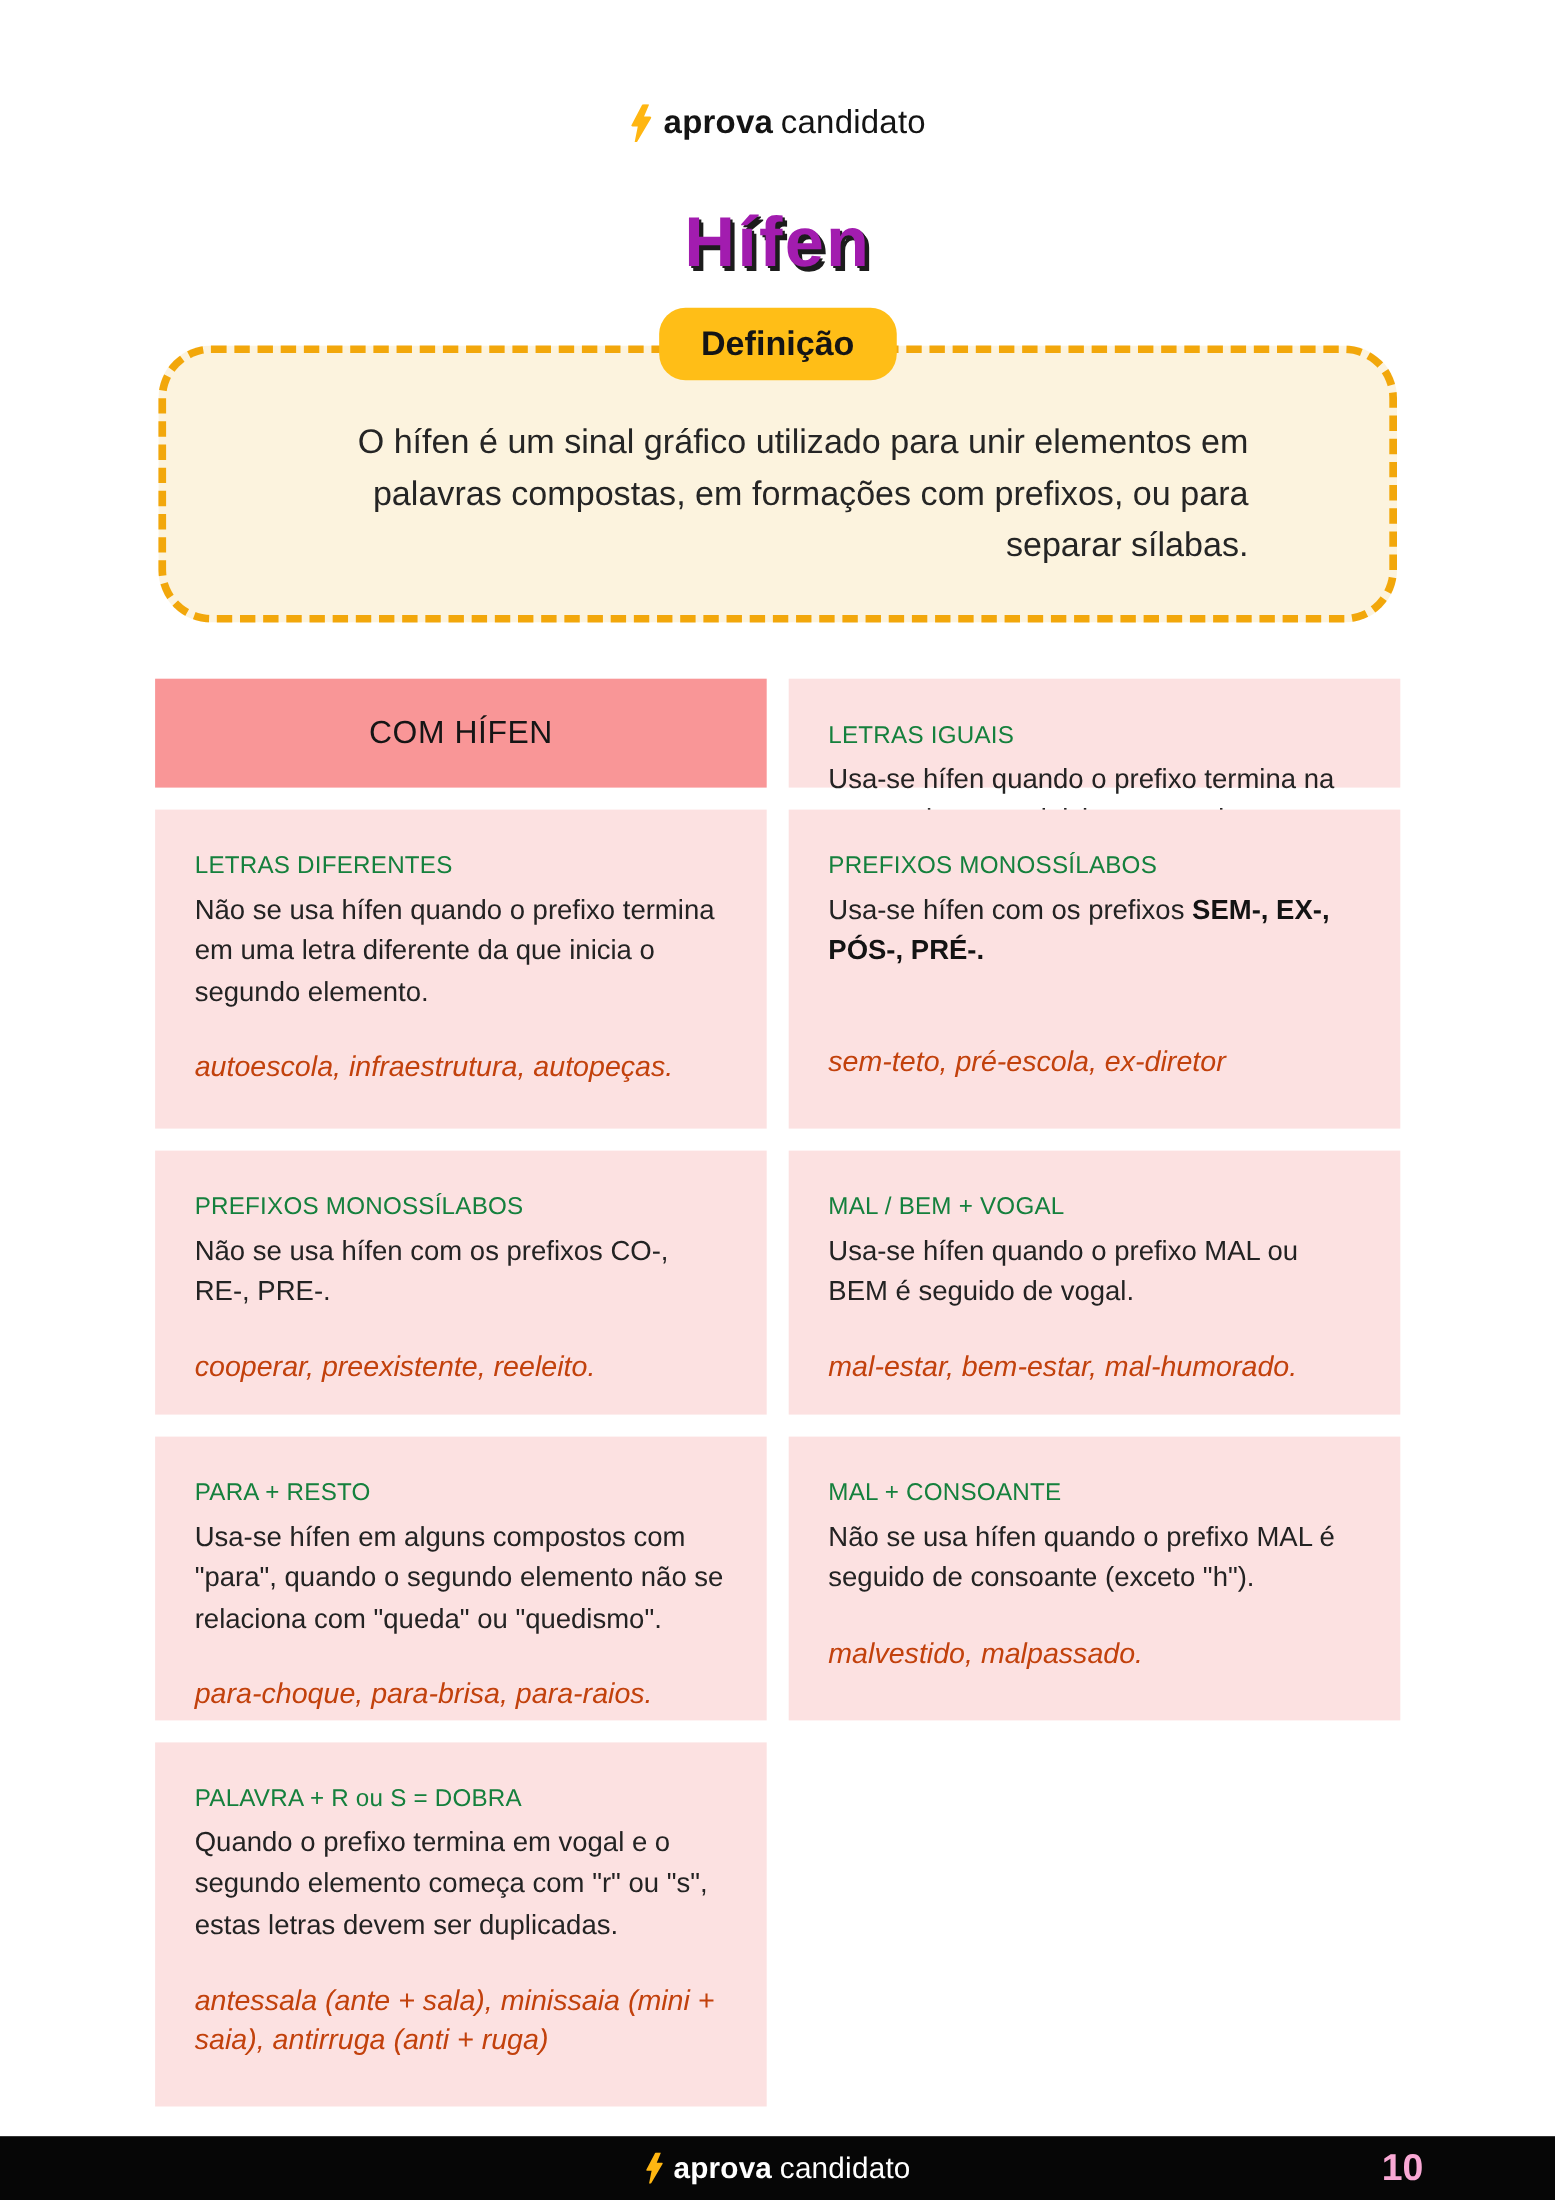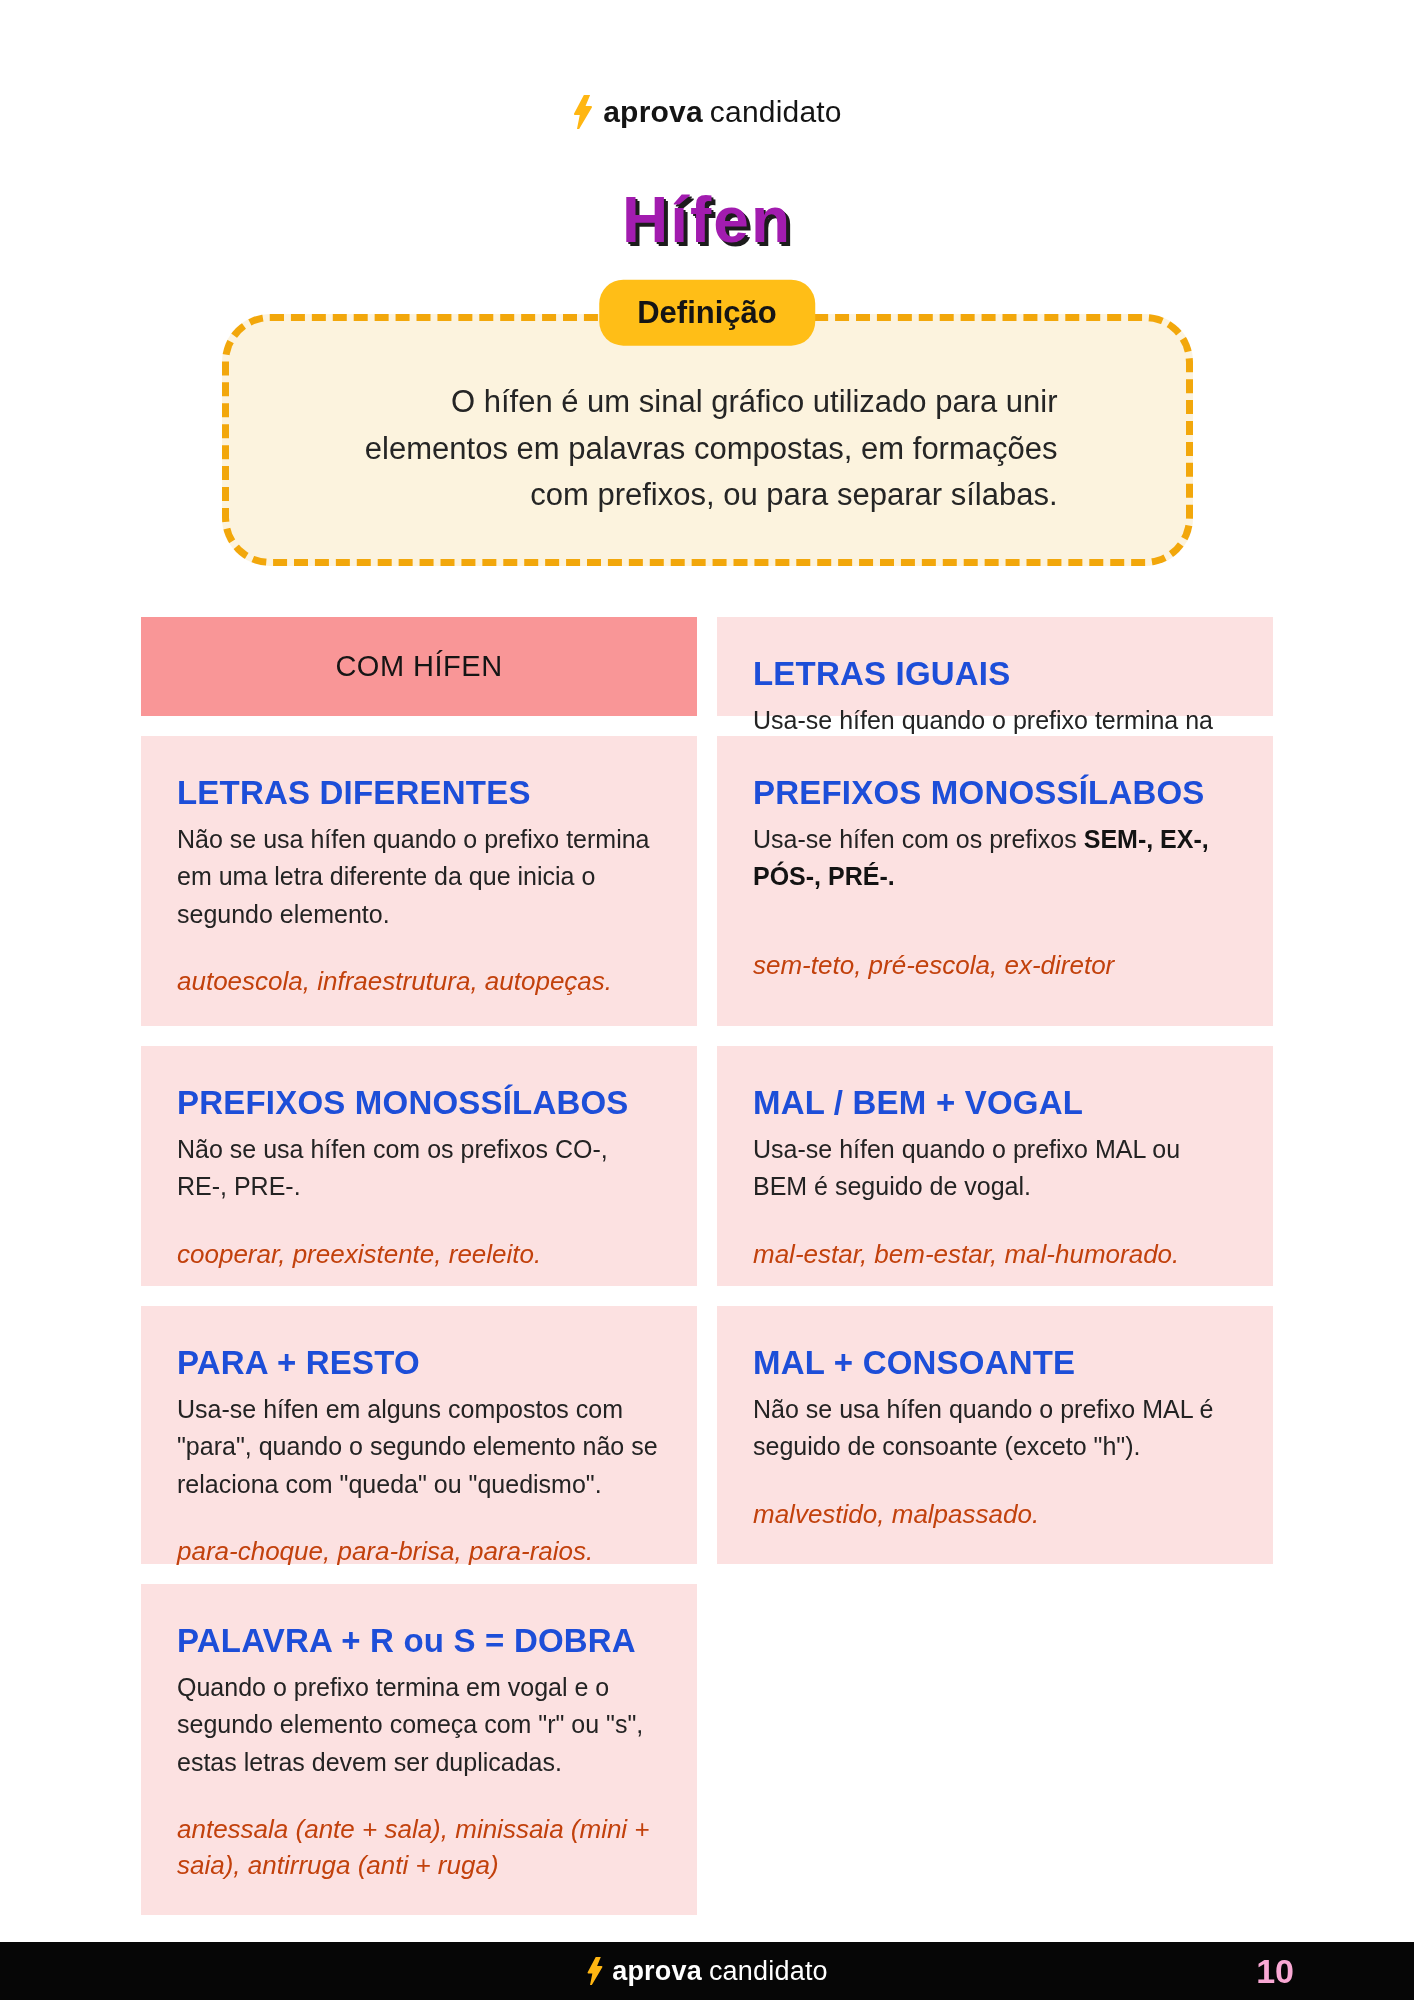--- a/index.html
+++ b/index.html
@@ -35,21 +35,21 @@
     font-size: 64px;
     font-weight: 800;
     letter-spacing: 2px;
     color: #a21caf;
     text-shadow: 4px 4px 0 #1c1c1c, 2px 2px 0 #1c1c1c;
   }
 
   
   .def-section {
     position: relative;
-    width: 971px;
+    width: 1126px;
     margin: 57px auto 0;
     box-sizing: border-box;
   }
   .def-box {
     box-sizing: border-box;
     border: 7px dashed #f2a70b;
     background: #fcf3de;
     border-radius: 48px;
     min-height: 240px;
     padding: 58px 128px 40px;
@@ -97,23 +97,23 @@
     color: #151515;
   }
   .cell {
     background: #fce1e1;
     box-sizing: border-box;
     padding: 38px 36px 42px;
     display: flex;
     flex-direction: column;
   }
   .cell-title {
-    font-size: 33px;
-    font-weight: 700;
-    color: #1d4ed8;
+    font-size: 22px;
+    font-weight: 400;
+    color: #15803d;
     margin-bottom: 9px;
     letter-spacing: 0.2px;
   }
   .cell-body {
     font-size: 25px;
     line-height: 1.5;
     color: #232323;
   }
   .cell-body strong { font-weight: 800; color: #131313; }
   .cell-example {

